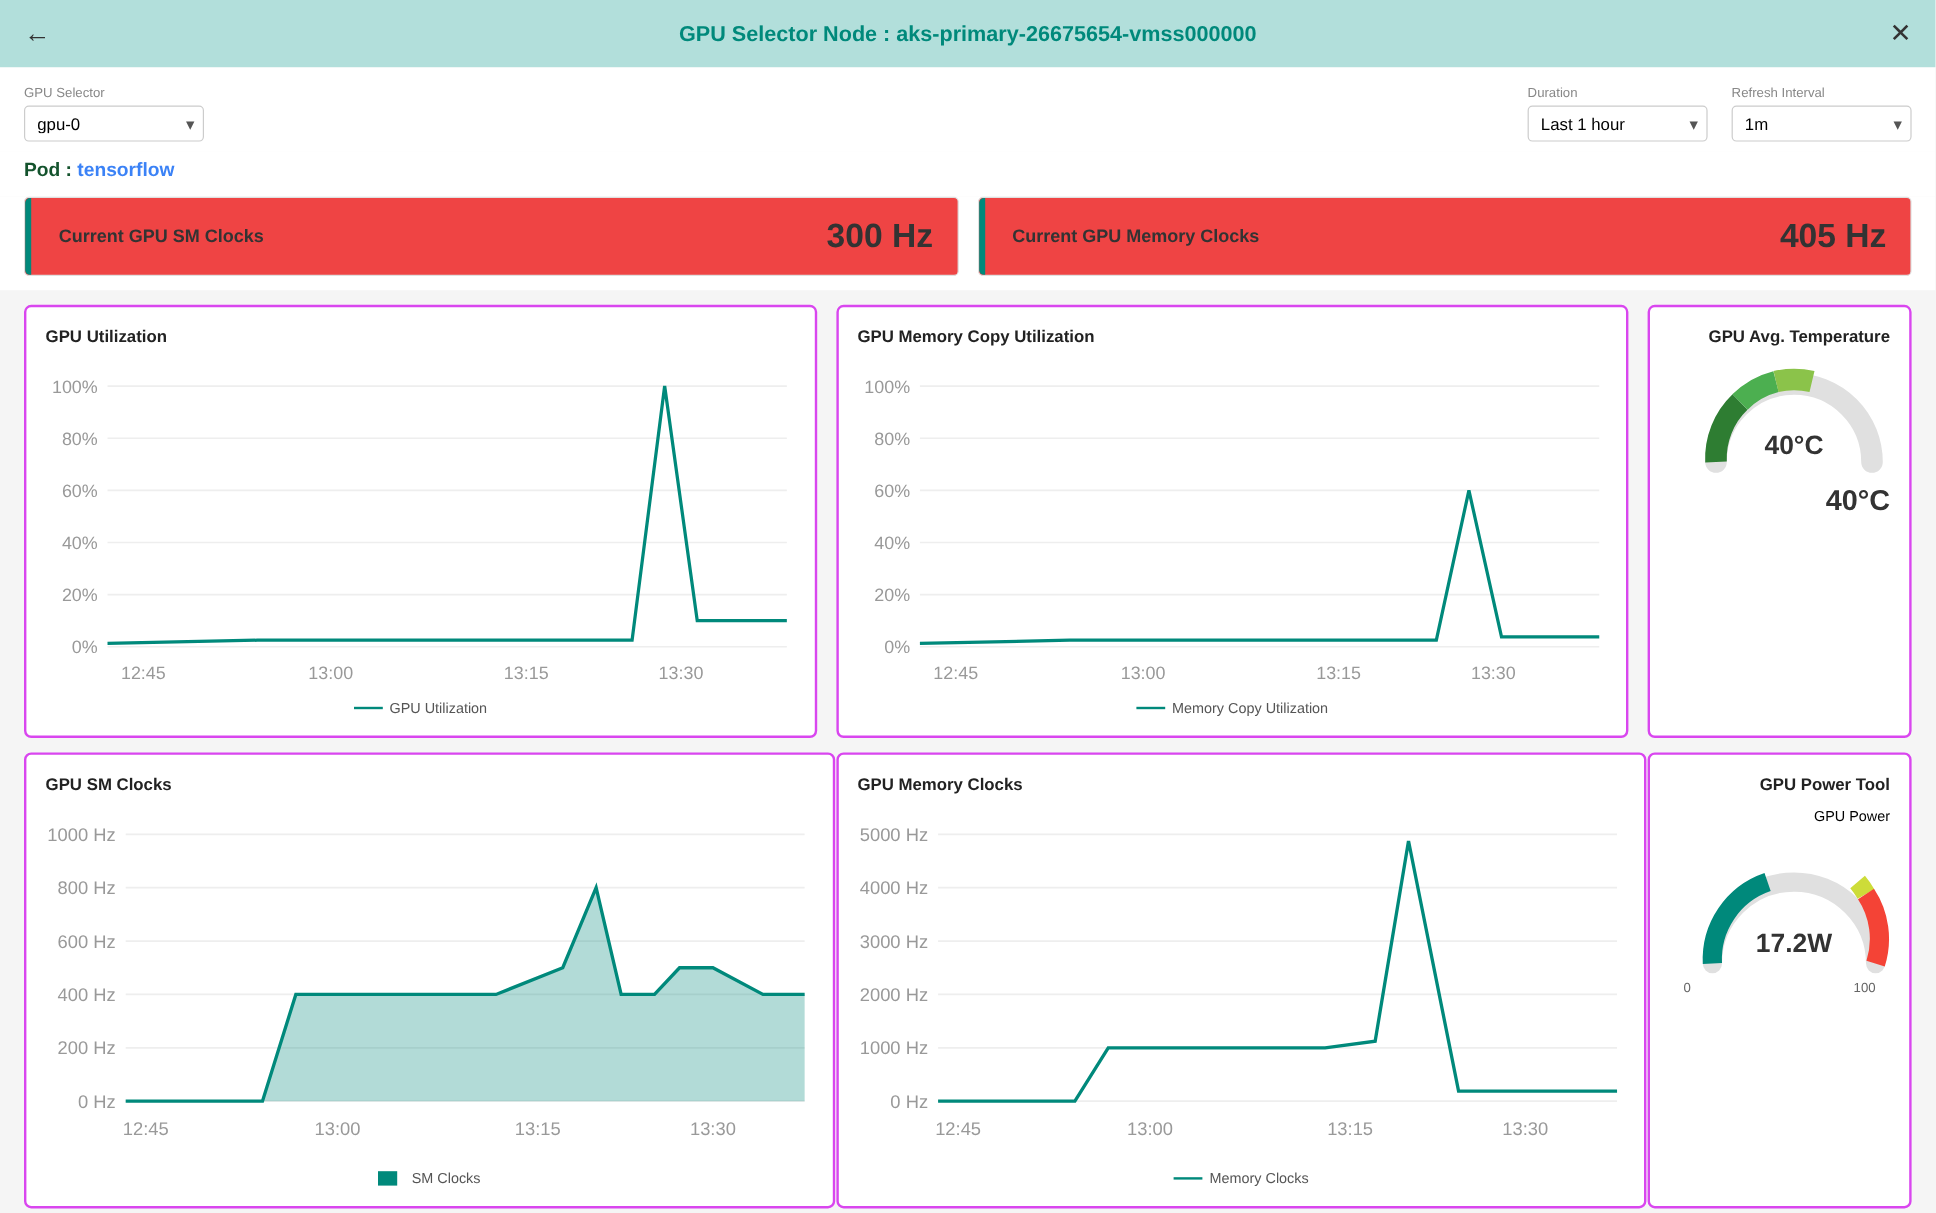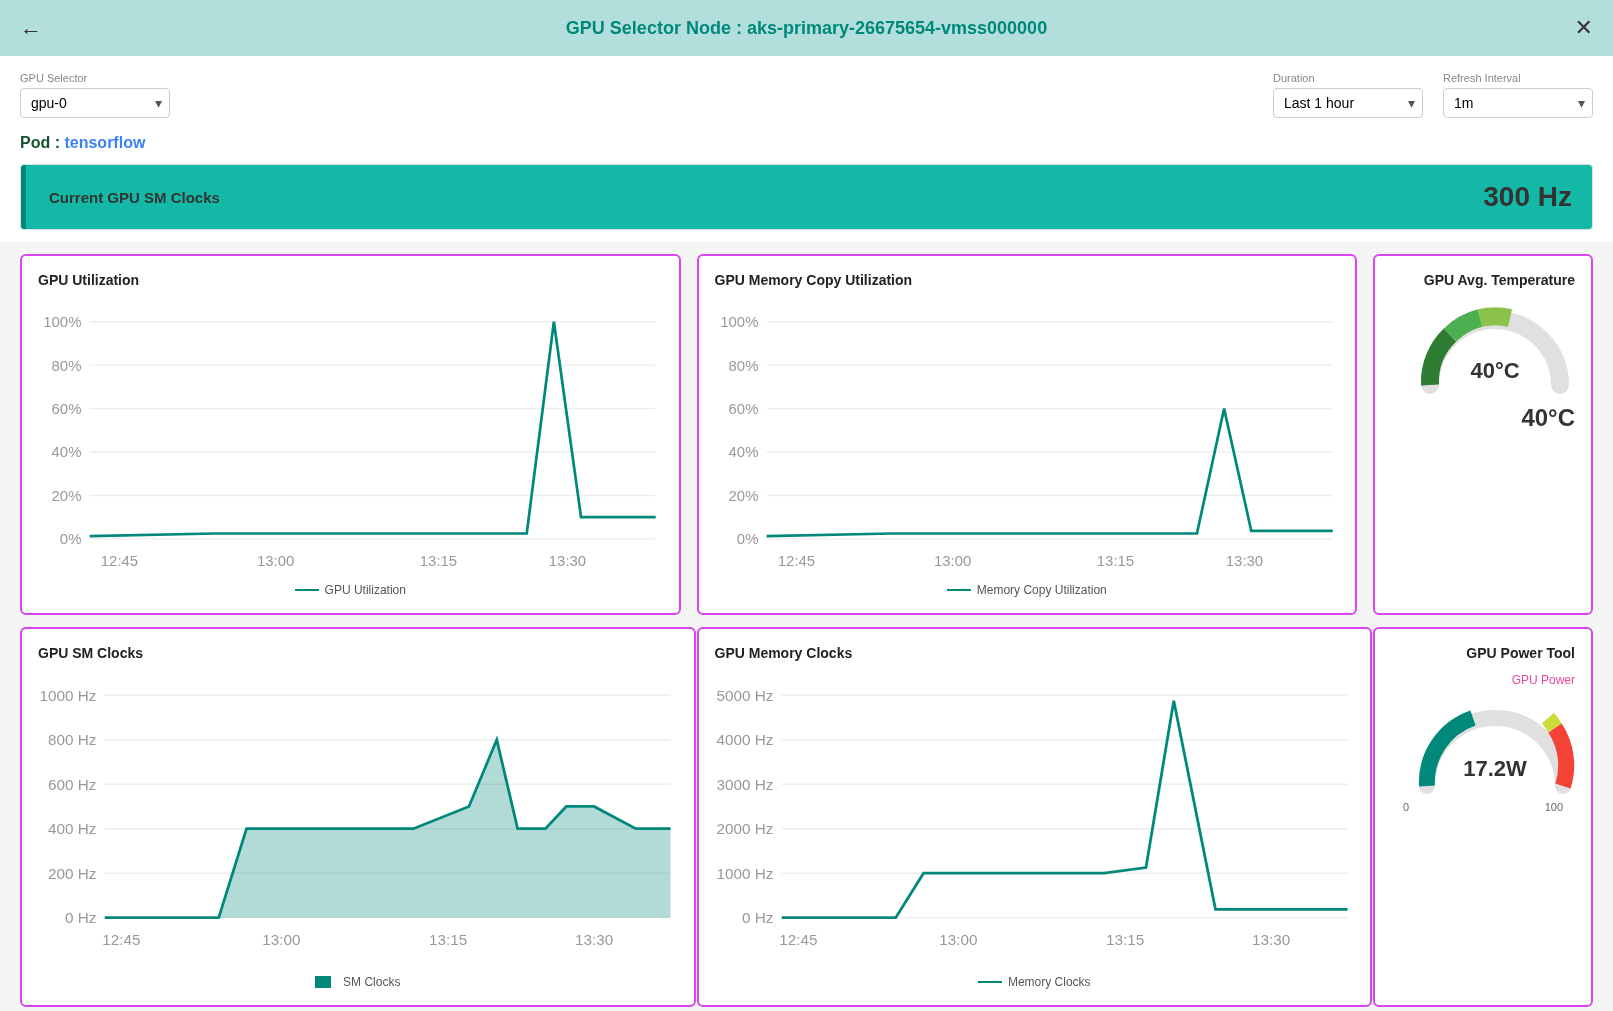--- a/index.html
+++ b/index.html
@@ -99,21 +99,21 @@
       background: #fff;
     }
     .metric-bar {
       flex: 1;
       display: flex;
       align-items: center;
       border: 1px solid #e0e0e0;
       border-radius: 4px;
       padding: 16px 20px;
       margin-right: 16px;
-      background: #14b8a6;
+      background: #ef4444;
       position: relative;
     }
     .metric-bar:last-child { margin-right: 0; }
     .metric-bar-accent {
       position: absolute;
       left: 0;
       top: 0;
       bottom: 0;
       width: 5px;
       background: #00897b;
@@ -181,23 +181,23 @@
     }
     .gauge-value {
       font-size: 24px;
       font-weight: 600;
       text-align: center;
       margin-top: 4px;
       color: #333;
     }
     .power-label {
       font-size: 12px;
-      color: #ec4899;
+      color: #000000;
       text-align: center;
-      margin-bottom: 4px;
+      margin-bottom: 21px;
     }
     .power-scale {
       display: flex;
       justify-content: space-between;
       width: 160px;
       margin: 0 auto;
       font-size: 11px;
       color: #666;
     }
 
@@ -265,20 +265,25 @@
 <div class="pod-label">
   <span>Pod :</span>
   <span style="color:#3b82f6">tensorflow</span>
 </div>
 
 <div class="metric-bars">
   <div class="metric-bar">
     <div class="metric-bar-accent"></div>
     <span class="metric-bar-title">Current GPU SM Clocks</span>
     <span class="metric-bar-value">300 Hz</span>
+  </div>
+  <div class="metric-bar">
+    <div class="metric-bar-accent"></div>
+    <span class="metric-bar-title">Current GPU Memory Clocks</span>
+    <span class="metric-bar-value">405 Hz</span>
   </div>
 </div>
 
 <div class="charts-grid">
 
   <div class="chart-card">
     <div class="chart-title">GPU Utilization</div>
     <svg class="chart-area" viewBox="0 0 460 200">
 
       <text x="32" y="20" font-size="11" fill="#999" text-anchor="end">100%</text>

